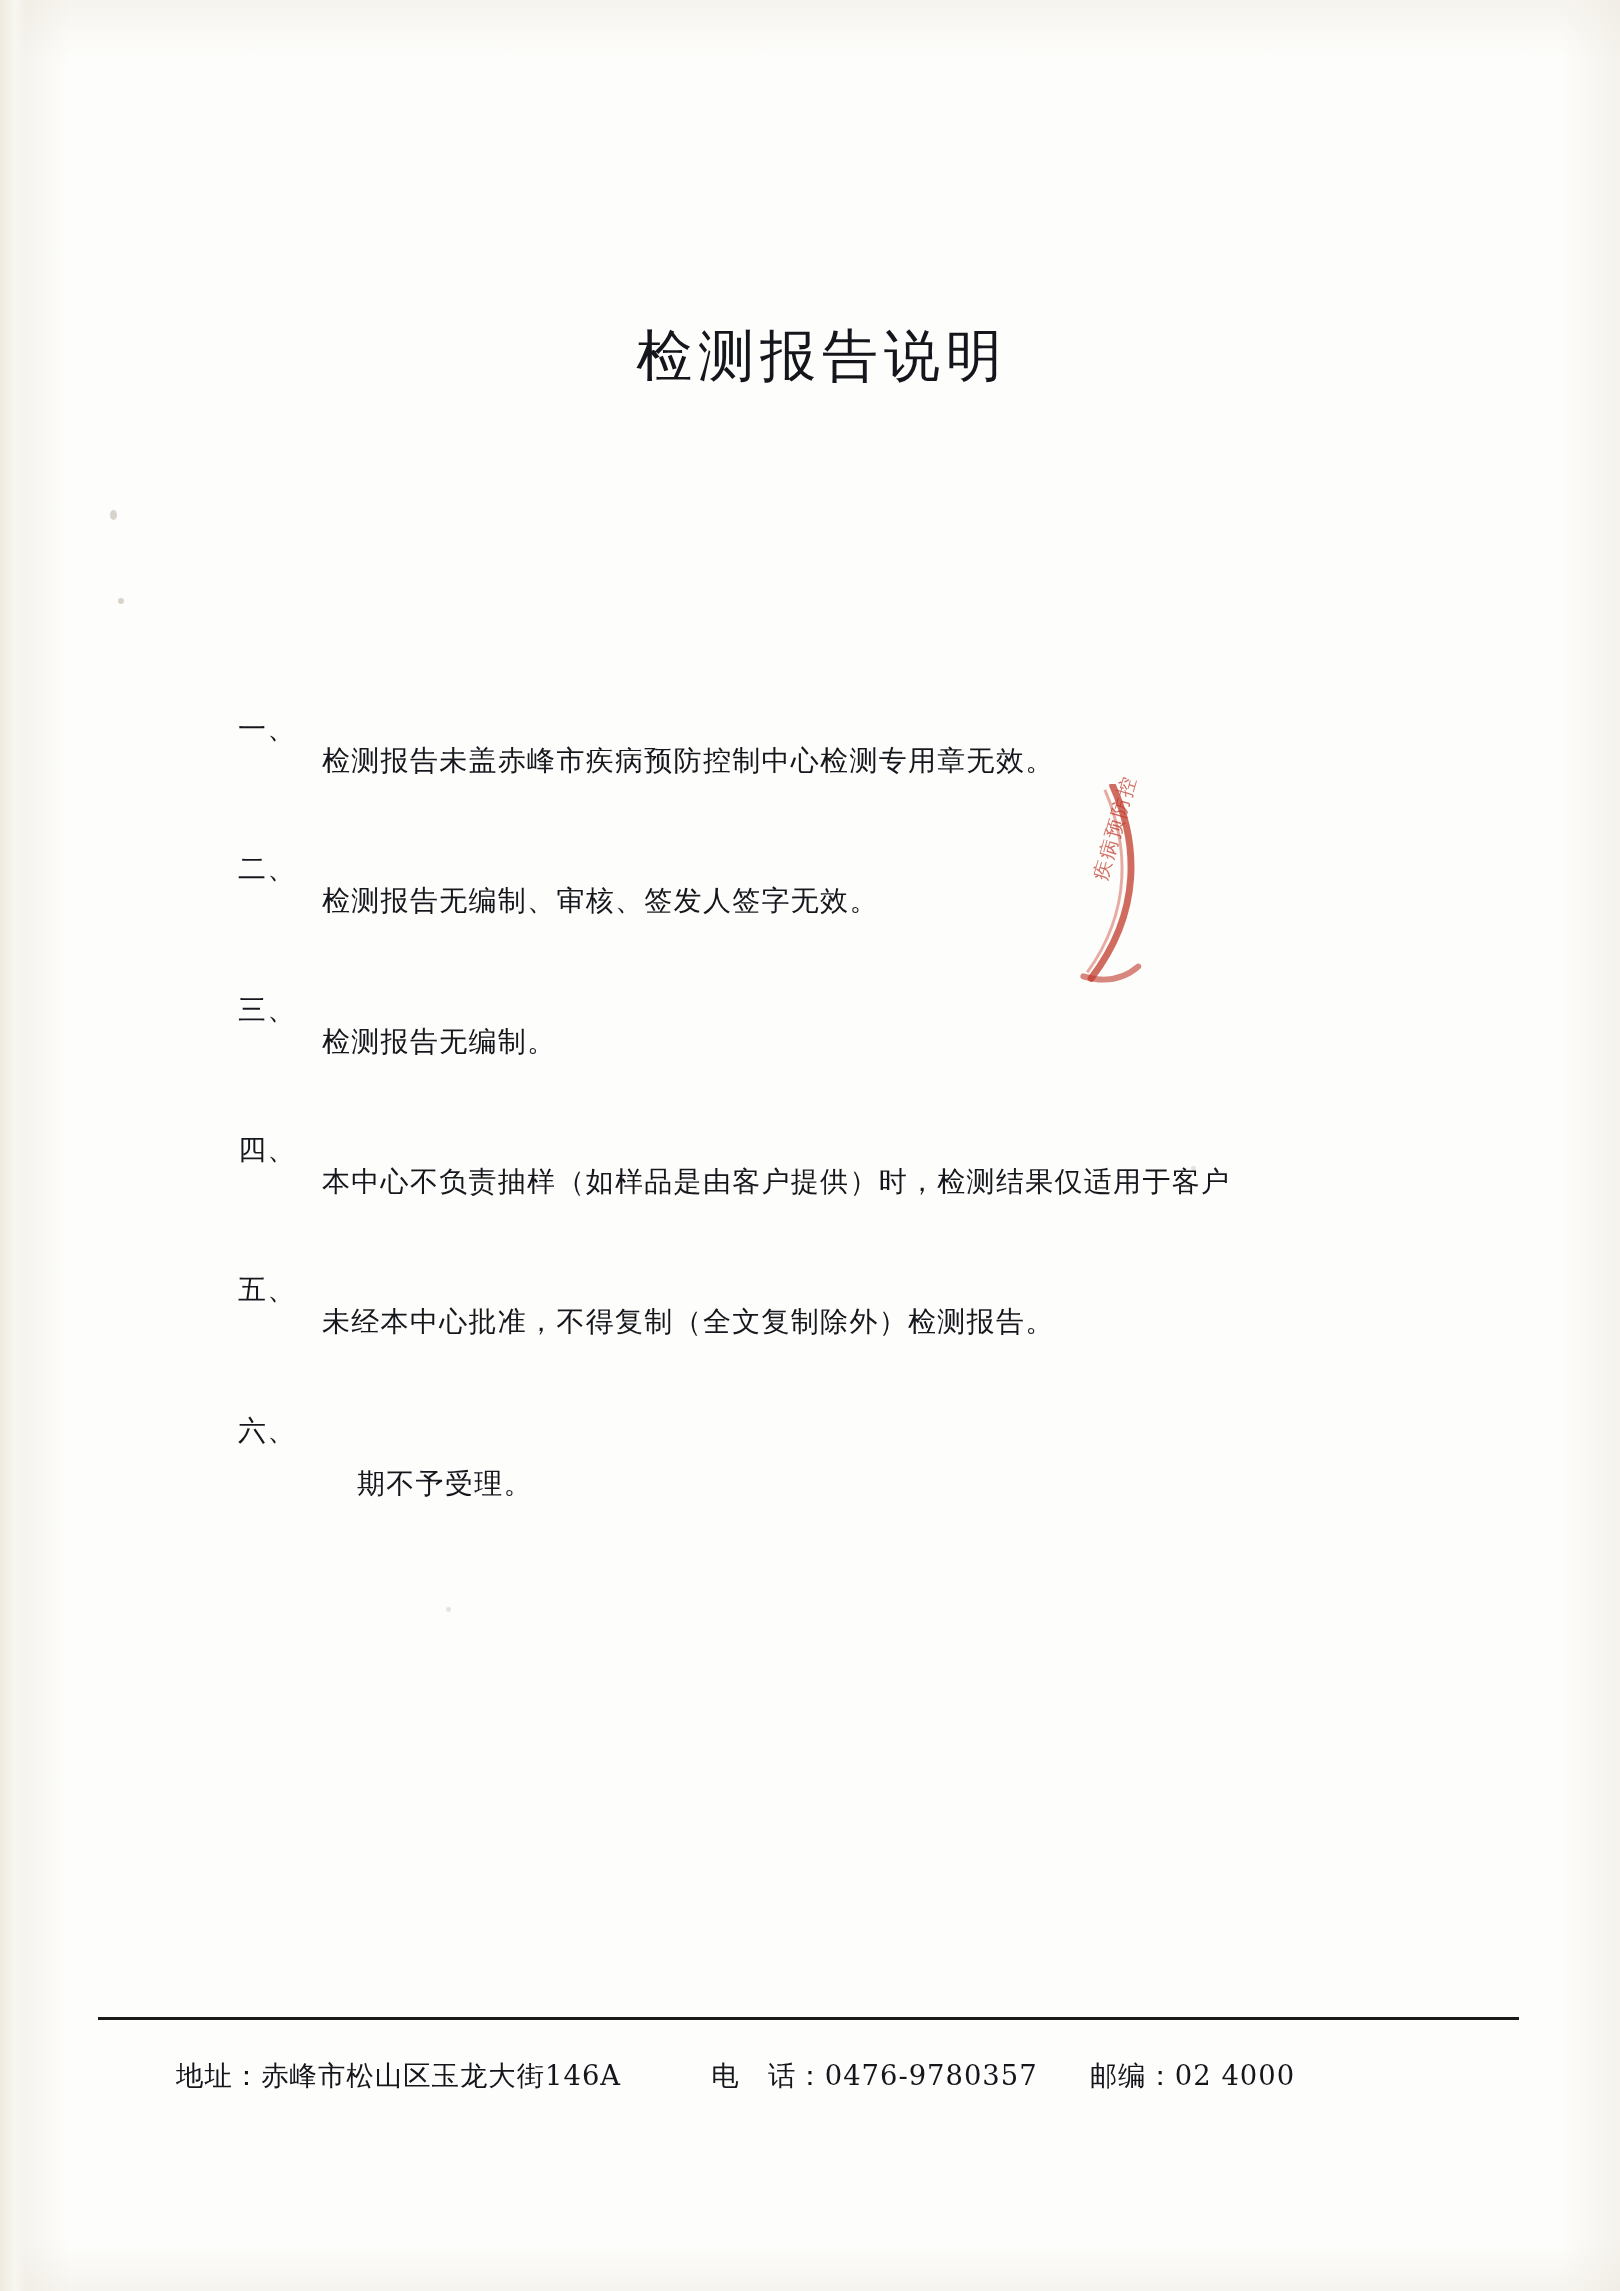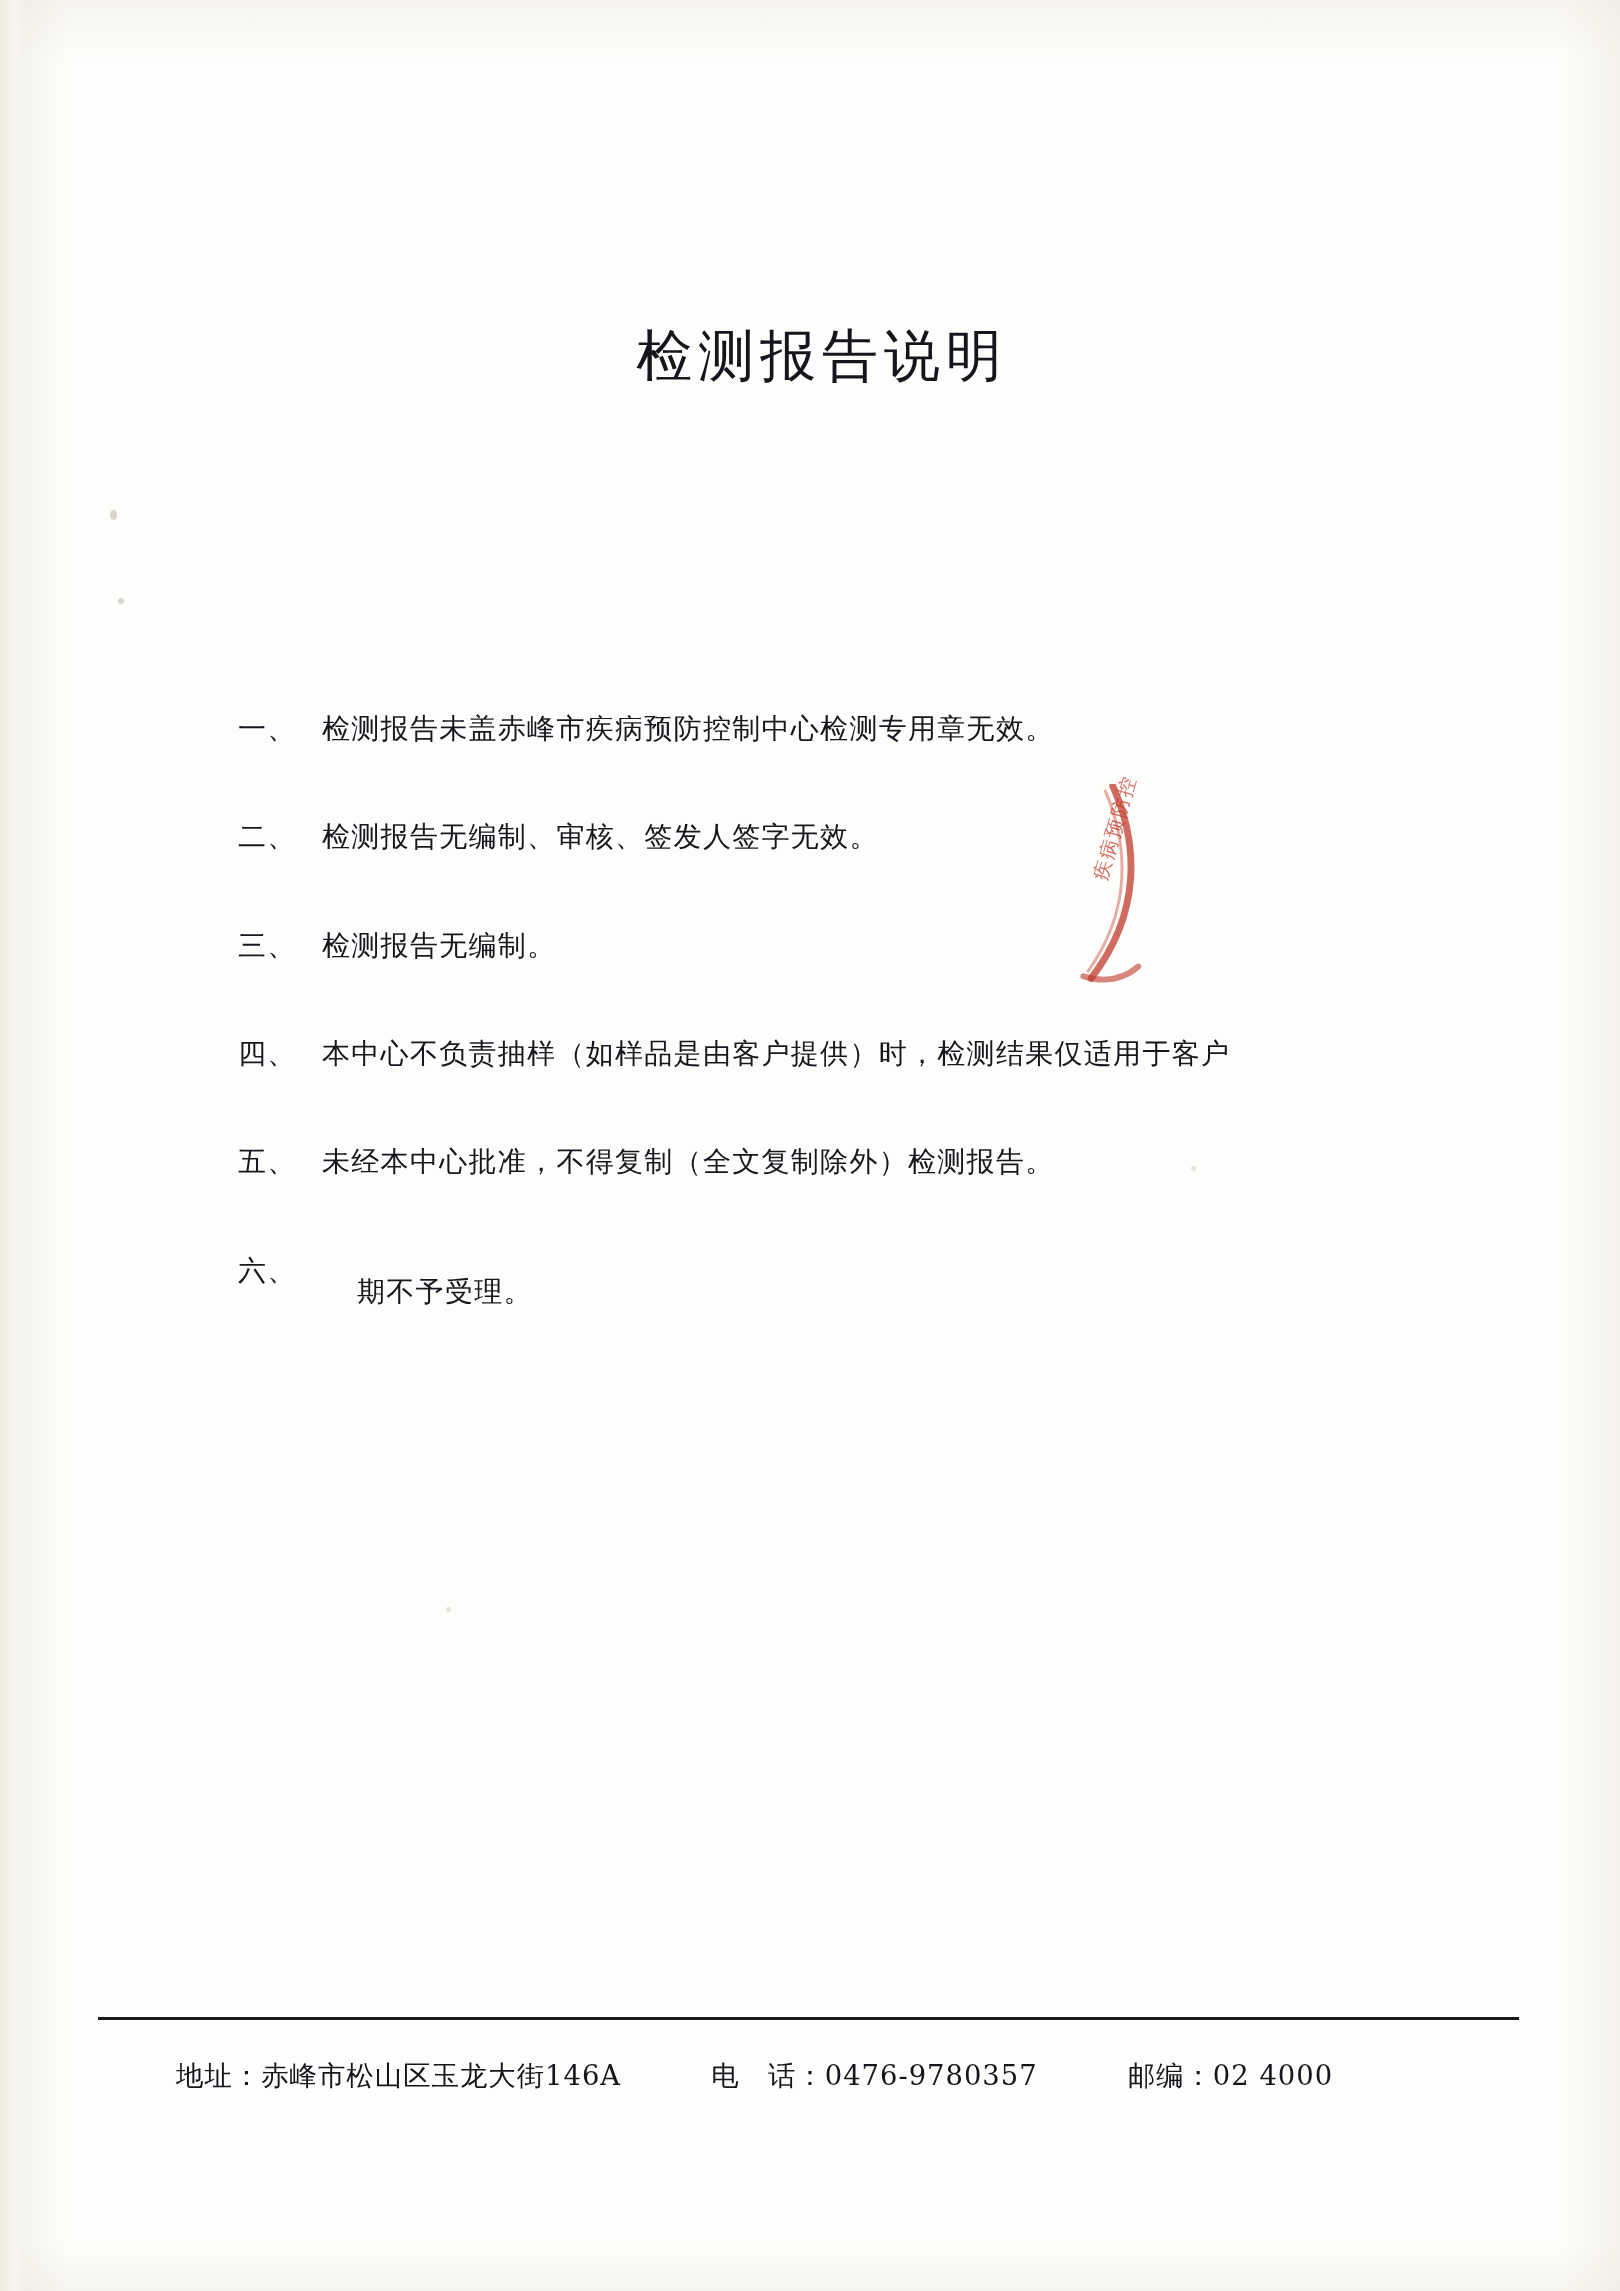--- a/index.html
+++ b/index.html
@@ -63,20 +63,21 @@
     letter-spacing: 1.3px;
     font-family: "DejaVu Serif", "Liberation Serif", serif;
   }
   .clause .num {
     flex: 0 0 auto;
     width: 84px;
     white-space: nowrap;
   }
   .clause .body {
     flex: 1 1 auto;
+    margin-top: 32px;
   }
   .clause .body .line2 {
     display: block;
     margin-top: 21.6px;
     padding-left: 35px;
   }
   
   .seal {
     position: absolute;
     left: 1044px;
@@ -113,21 +114,21 @@
     width: 1431px;
     display: flex;
     align-items: baseline;
     font-size: 27.4px;
     color: #14161c;
     letter-spacing: 1px;
     font-family: "DejaVu Serif", "Liberation Serif", serif;
   }
   .footer .addr { margin-left: 78px; }
   .footer .tel { margin-left: 90px; }
-  .footer .zip { margin-left: 90px; }
+  .footer .zip { margin-left: 52px; }
   
   .speck {
     position: absolute;
     background: #b9b3a6;
     opacity: .55;
     border-radius: 50%;
   }
 </style>
 </head>
 <body>

